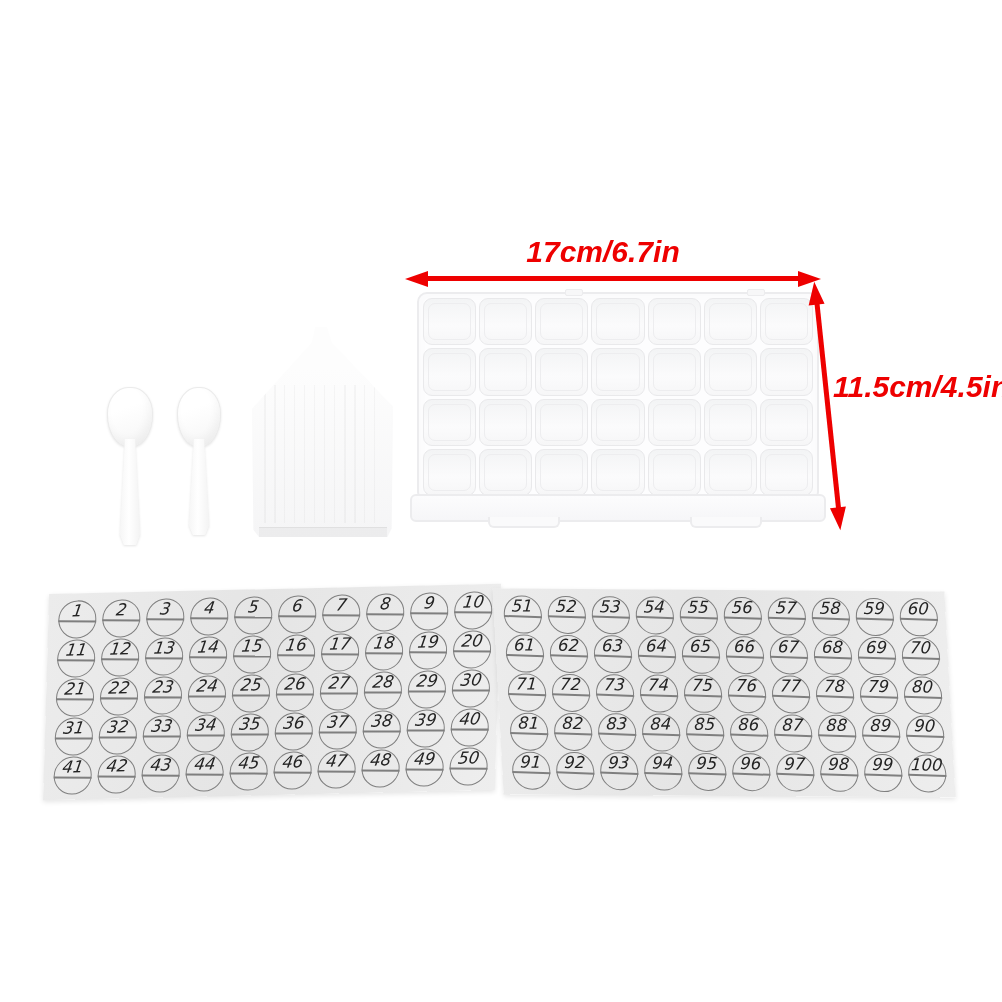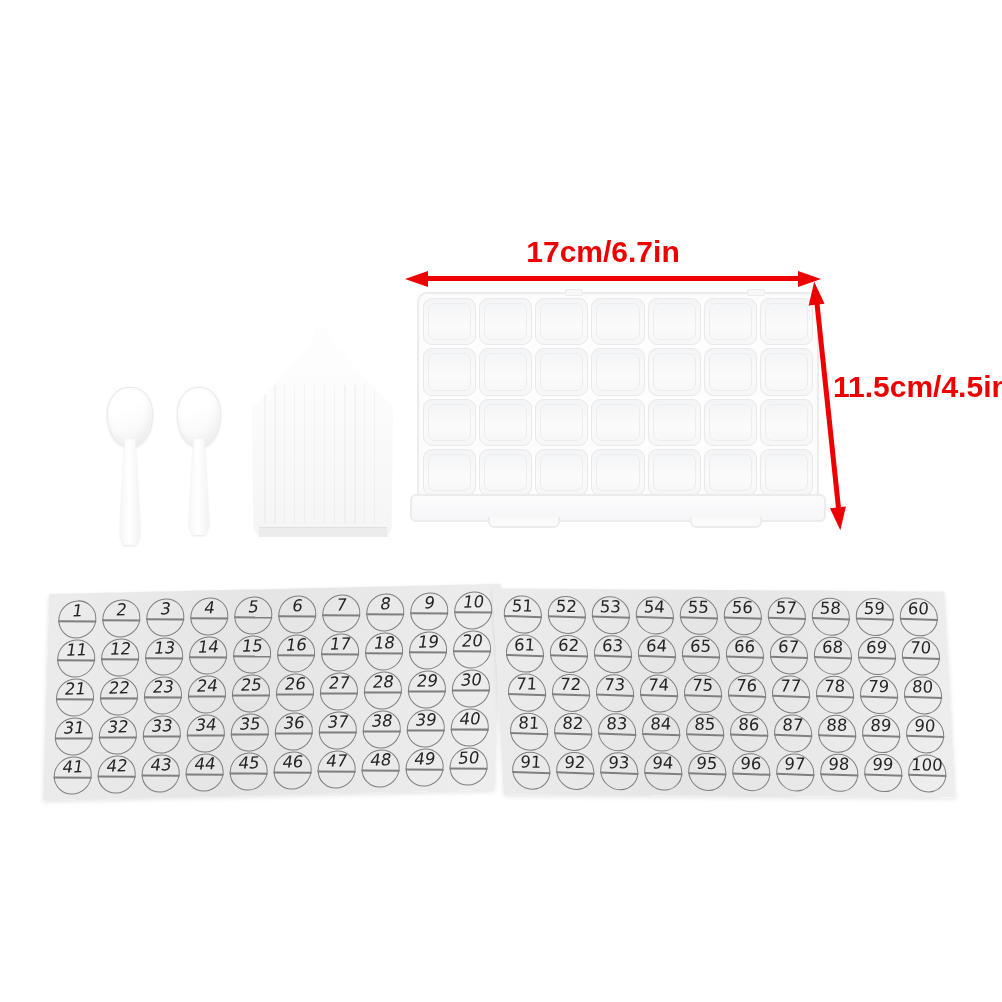--- a/index.html
+++ b/index.html
@@ -1,17 +1,17 @@
 <!DOCTYPE html>
 <html><head>
 <meta charset="utf-8">
 <style>
   html,body{margin:0;padding:0;background:#fff;}
   .scene{position:relative;width:1002px;height:1002px;background:#ffffff;overflow:hidden;
-         font-family:"Liberation Sans",sans-serif;}
+         font-family:"Liberation Sans",sans-serif;font-style:italic;}
 
   
   .spoon{position:absolute;filter:drop-shadow(0 1px 1px rgba(0,0,0,0.10));}
   .spoon-1{left:107px;top:387px;width:46px;height:158px;}
   .spoon-2{left:177px;top:387px;width:44px;height:148px;}
   .bowl{position:absolute;top:0;left:0;right:0;height:58px;
         background:linear-gradient(160deg,#ffffff 35%,#f5f5f5);
         border:1px solid #ebebeb;
         border-radius:46% 46% 46% 46% / 44% 44% 54% 54%;
         box-shadow:inset -3px -6px 8px rgba(0,0,0,0.04);}

